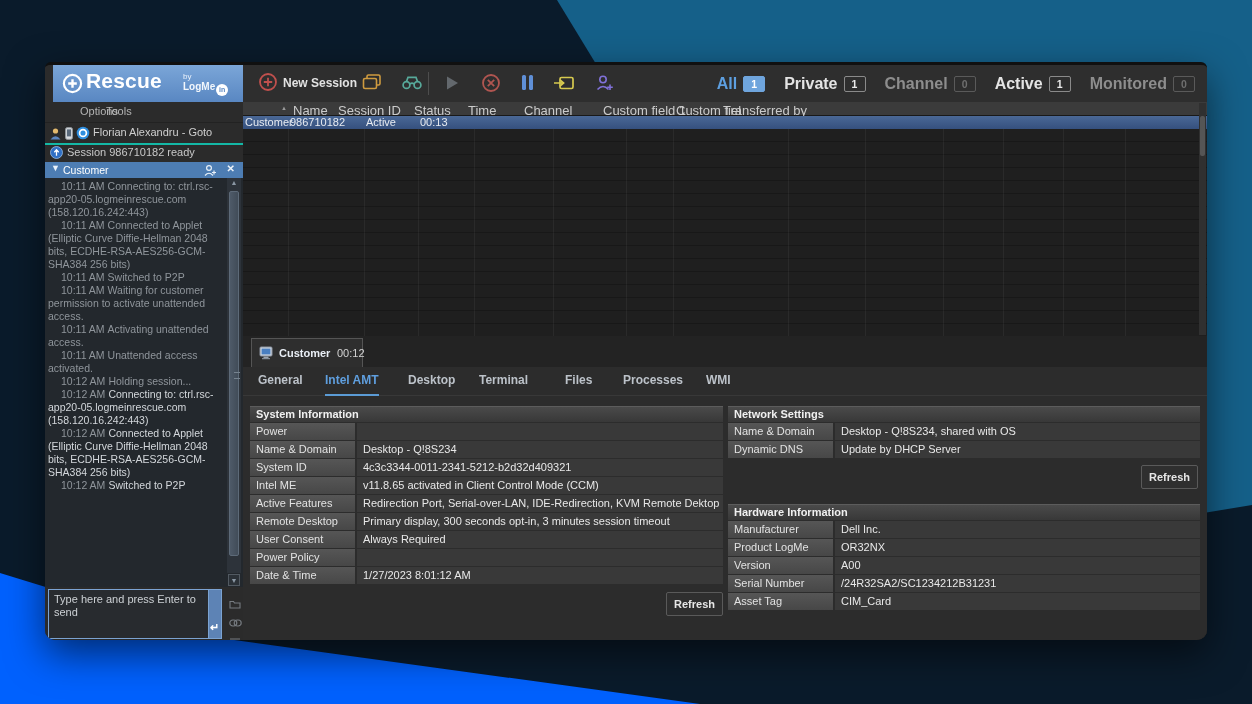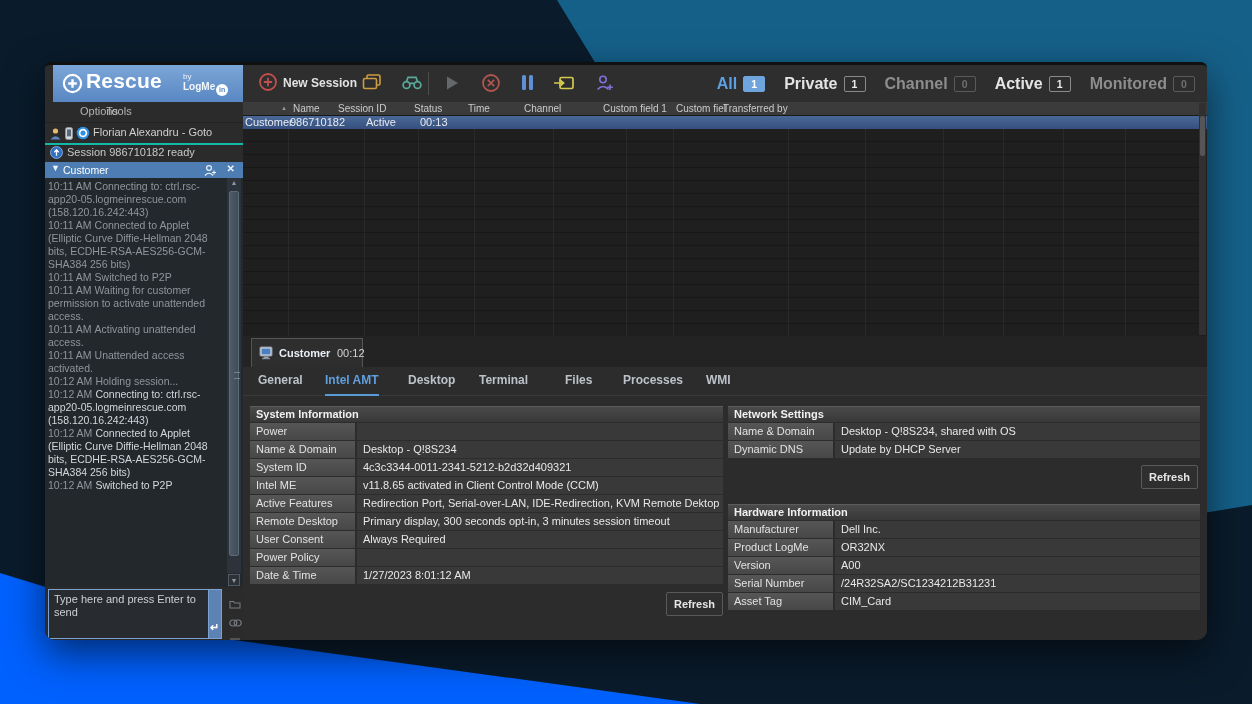--- a/index.html
+++ b/index.html
@@ -46,21 +46,21 @@
   .session-text{position:absolute;left:22px;top:3px;color:#c8c8c8;font-size:11px;}
 
   .customer-bar{position:absolute;left:0;top:97px;width:198px;height:16px;background:#4d7db3;}
   .customer-bar .chev{position:absolute;left:6px;top:1px;color:#eaf2fb;font-size:9px;}
   .customer-bar .ttl{position:absolute;left:18px;top:2px;color:#fff;font-size:10.5px;}
   .cust-pplus{position:absolute;right:26px;top:1px;}
   .cust-x{position:absolute;right:8px;top:1px;color:#eef4fa;font-size:10px;font-weight:bold;}
 
   .chat{position:absolute;left:0;top:113px;width:198px;height:409px;background:#23282d;}
   .chat-text{position:absolute;left:3px;top:2px;width:176px;font-size:10.5px;line-height:13px;color:#8f959b;}
-  .chat-text .t{margin-right:3px;color:#8f959b;}
+  .chat-text .t{margin-right:3px;color:#8f959b;margin-left:13px;}
   .chat-text .m{color:#8f959b;}
   .msg.bright .m{color:#d3d7db;}
   .chat-scroll{position:absolute;left:182px;top:0;width:14px;height:395px;background:#2d333a;}
   .cs-up{position:absolute;left:0;top:0;width:14px;height:10px;color:#8a97a4;font-size:7px;text-align:center;line-height:10px;}
   .cs-thumb{position:absolute;left:2px;top:13px;width:10px;height:365px;background:linear-gradient(90deg,#4e5a68,#414c58);border:1px solid #5d6a78;border-radius:2px;box-sizing:border-box;}
   .cs-notch{position:absolute;left:4px;top:180px;width:6px;height:5px;border-top:1px solid #76838f;border-bottom:1px solid #76838f;}
   .cs-downbox{position:absolute;left:183px;top:396px;width:12px;height:12px;border:1px solid #525a62;color:#8a97a4;
     font-size:7px;text-align:center;line-height:11px;box-sizing:border-box;background:#2b3137;}
   .side-ic{position:absolute;left:184px;}
 
@@ -82,21 +82,21 @@
   .filter{display:flex;align-items:center;gap:6px;}
   .f-label{font-size:16px;font-weight:bold;color:#e4e4e4;}
   .f-badge{min-width:16px;height:14px;padding:0 2px;border:1px solid #8a8a8a;border-radius:2px;
     font-size:10.5px;font-weight:bold;color:#ececec;text-align:center;line-height:14px;}
   .filter.active .f-label{color:#5d9fe0;}
   .filter.active .f-badge{background:#6fa5dd;border-color:#6fa5dd;color:#fff;}
   .filter.dim .f-label{color:#8d8d8d;}
   .filter.dim .f-badge{border-color:#5a5a5a;color:#6f6f6f;}
 
   .grid-header{position:absolute;left:0;top:37px;width:964px;height:14px;background:#3b3b3b;border-bottom:1px solid #191919;box-sizing:border-box;}
-  .gh{position:absolute;top:1px;color:#cbcbcb;font-size:10px;white-space:nowrap;padding-left:48px;}
+  .gh{position:absolute;top:1px;color:#cbcbcb;font-size:13px;white-space:nowrap;padding-left:48px;}
   .sort-arrow{position:absolute;left:38px;top:3px;color:#9a9a9a;font-size:6px;}
   .row-selected{position:absolute;left:0;top:51px;width:964px;height:13px;
     background:linear-gradient(#4a6896,#35507e);}
   .rc{position:absolute;top:0px;color:#e8ecf2;font-size:11px;white-space:nowrap;}
   .rows-bg{position:absolute;left:0;top:64px;width:964px;height:207px;
     background:repeating-linear-gradient(180deg,#1f1f1f 0 12px,#181818 12px 13px);}
   .vline{position:absolute;top:0;width:1px;height:207px;background:rgba(255,255,255,.05);}
   .main-scroll{position:absolute;right:1px;top:38px;width:7px;height:232px;background:#303030;}
   .main-scroll .th{position:absolute;left:1px;top:13px;width:5px;height:40px;background:#555;border-radius:2px;}
 

